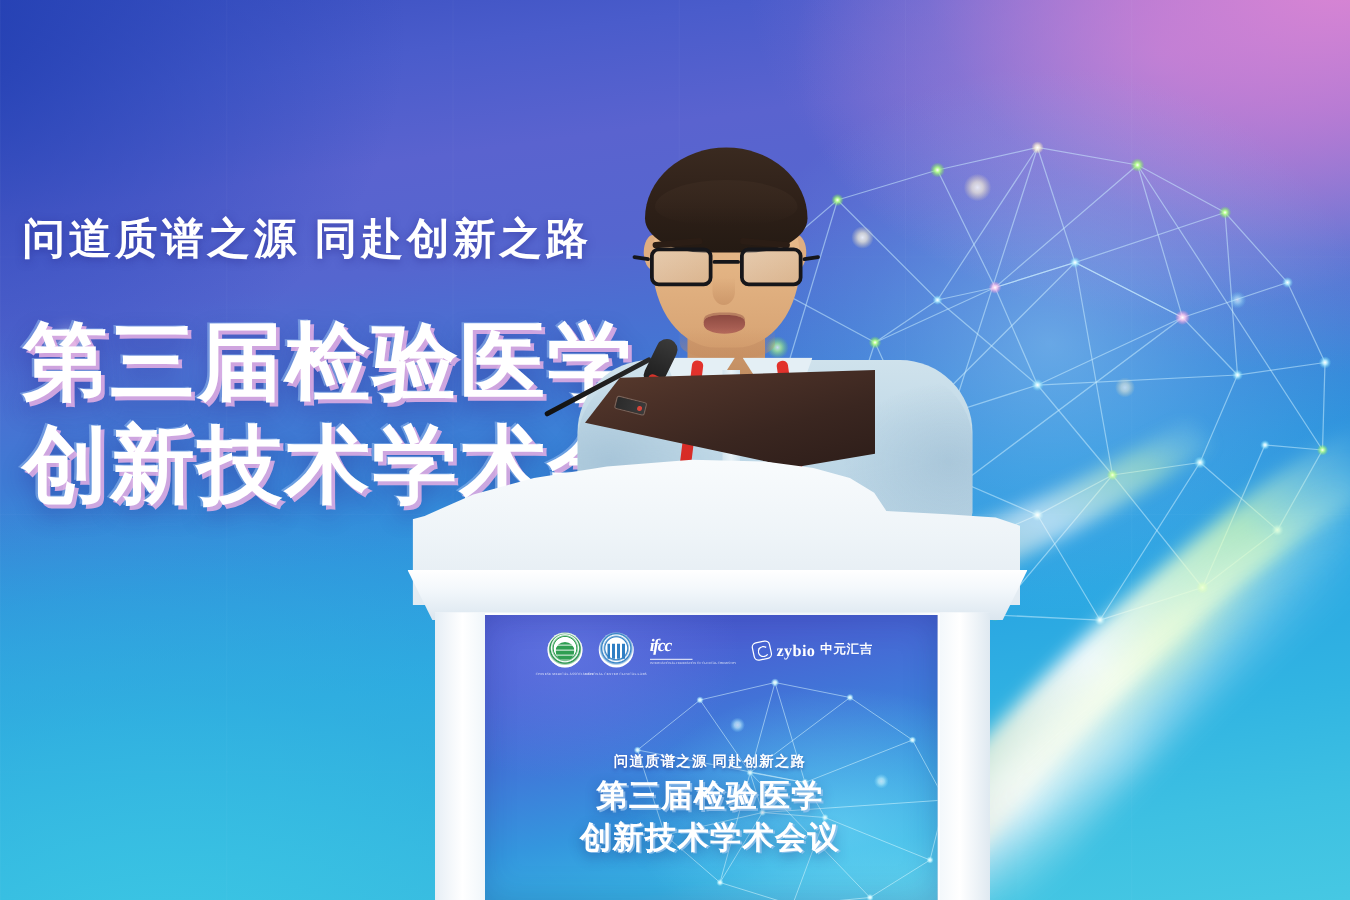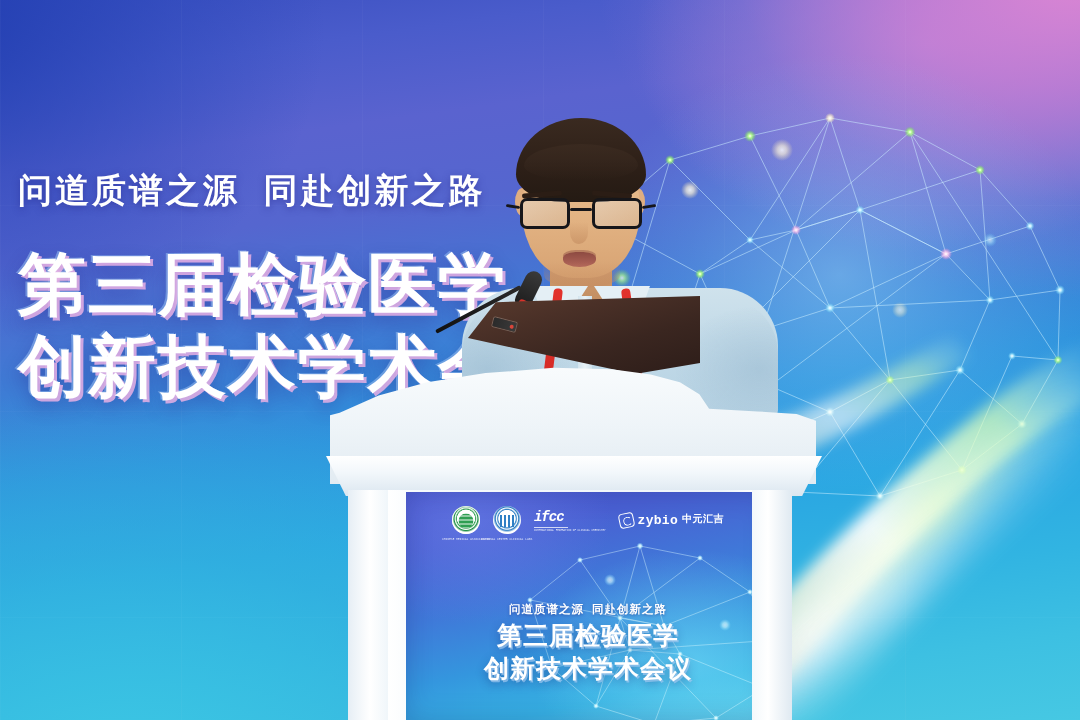--- a/index.html
+++ b/index.html
@@ -1,19 +1,19 @@
 <!DOCTYPE html>
 <html><head>
 <meta charset="utf-8">
 <style>
   html,body{margin:0;padding:0;background:#000;}
   *{box-sizing:border-box;}
   #stage{
     position:relative;width:1080px;height:720px;overflow:hidden;
-    font-family:Liberation Mono, monospace;
+    font-family:Liberation Serif, serif;
     background:#15803d;
   }
 
   
   .layer{position:absolute;inset:0;}
 
   
   .bd-base{
     background:
       linear-gradient(172deg,
@@ -107,21 +107,21 @@
     position:absolute;left:18px;top:138px;width:444px;height:230px;
     background:linear-gradient(90deg,#f4f8fb 0%,#ffffff 9%,#f6fafc 16%,#eef4f9 84%,#ffffff 92%,#e9f1f7 100%);
   }
   .pod-edge-l{position:absolute;left:18px;top:138px;width:40px;height:230px;
     background:linear-gradient(90deg,#e6eef5,#ffffff 55%,#f0f6fa);}
   .pod-edge-r{position:absolute;left:422px;top:138px;width:40px;height:230px;
     background:linear-gradient(90deg,#f3f8fb,#ffffff 40%,#dfe9f1);}
 
   
   .pod-panel{
-    position:absolute;left:76px;top:140px;width:364px;height:228px;
+    position:absolute;left:56px;top:140px;width:364px;height:228px;
     background:
       radial-gradient(ellipse 260px 180px at 78% 74%, rgba(120,225,250,.55) 0%, rgba(120,225,250,0) 62%),
       radial-gradient(ellipse 200px 150px at 18% 12%, rgba(110,130,235,.55) 0%, rgba(110,130,235,0) 70%),
       linear-gradient(168deg,#4b56cf 0%,#4960d2 20%,#3f7ad9 44%,#3496de 64%,#37b2e3 82%,#5fd2ea 100%);
     overflow:hidden;
     box-shadow:inset 0 0 26px rgba(20,30,110,.25);
   }
   .pod-panel .pnet{position:absolute;right:-40px;top:38px;width:300px;height:200px;opacity:.95;}
   .pod-panel .pnet svg{width:100%;height:100%;}
 

